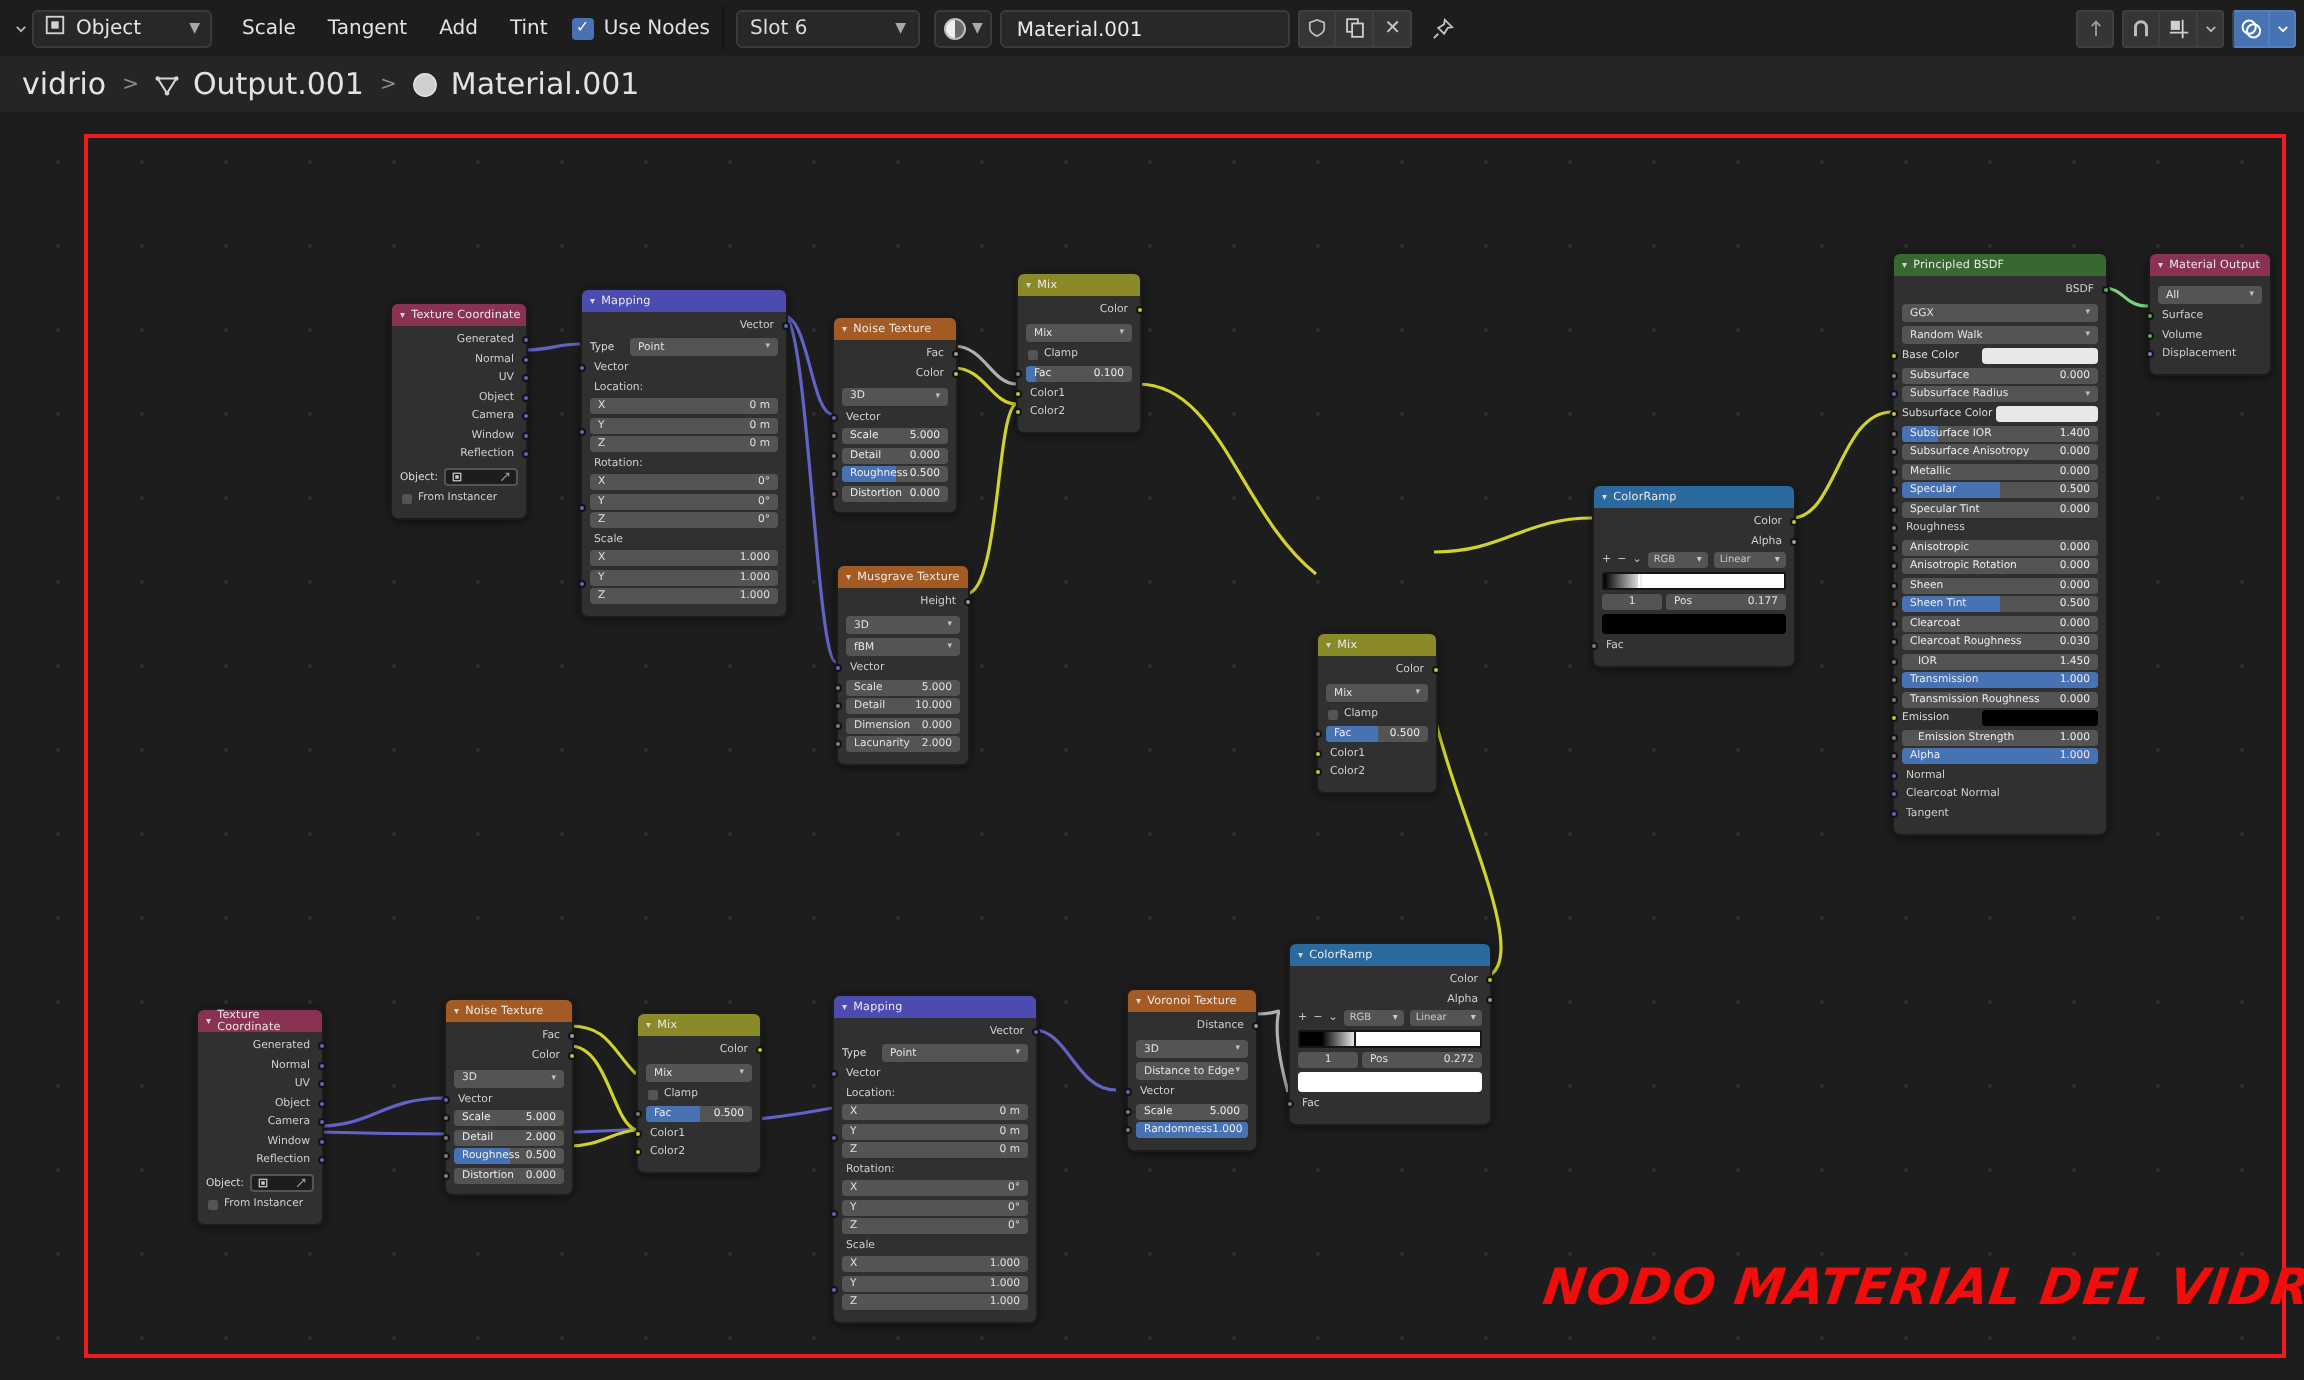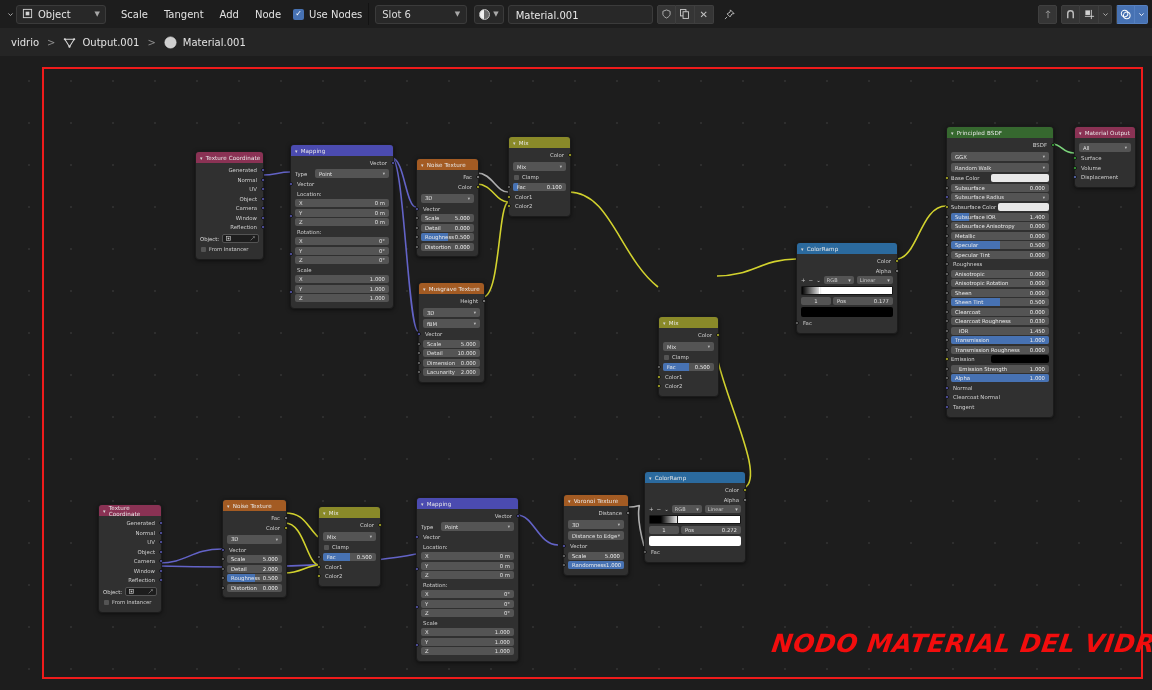--- a/index.html
+++ b/index.html
@@ -23,21 +23,21 @@
   .iconbtn.flat{background:transparent;border:none;}
   .grp{display:flex;}
   .grp .iconbtn{border-radius:0;border-left:none;}
   .grp .iconbtn:first-child{border-radius:2px 0 0 2px;border-left:1px solid #3f3f3f;}
   .grp .iconbtn:last-child{border-radius:0 2px 2px 0;}
   .hdr-right{margin-left:auto;display:flex;align-items:center;gap:4px;}
   .blue-btn{background:#4772b3;border-color:#5580c0;}
 
   
   .breadcrumb{position:absolute;left:0;top:28px;width:1152px;height:28px;background:#252525;display:flex;align-items:center;padding-left:11px;box-sizing:border-box;}
-  .bc-text{font-size:10px;color:#e3e3e3;}
+  .bc-text{font-size:15px;color:#e3e3e3;}
   .bc-sep{color:#8f8f8f;font-size:10px;margin:0 8px;}
   .bc-ico{margin-right:6px;display:inline-flex;align-items:center;}
 
   
   .canvas{position:absolute;left:0;top:56px;width:1152px;height:634px;background:#1d1d1d;overflow:hidden;}
   .dotgrid{position:absolute;inset:0;
     background-image:radial-gradient(circle, #2e2e2e 1px, transparent 1px);
     background-size:42px 42px;background-position:8px 4px;}
   .redframe{position:absolute;left:42px;top:11px;width:1101px;height:612px;border:2px solid #ef1b1b;box-sizing:border-box;pointer-events:none;}
 
@@ -93,21 +93,21 @@
           <rect x="1.5" y="1.5" width="9" height="9" fill="none" stroke="#d3d3d3" stroke-width="1"></rect>
           <rect x="4" y="4" width="4" height="4" fill="#d3d3d3"></rect>
         </svg>
     </span>
     <span class="lbl">Object</span>
     <span class="chev">▼</span>
   </div>
   <div class="menu-item">Scale</div>
   <div class="menu-item">Tangent</div>
   <div class="menu-item">Add</div>
-  <div class="menu-item">Node</div>
+  <div class="menu-item">Tint</div>
   <div class="chk-wrap">
     <div class="chkbox">✓</div>
     <div class="chk-lbl">Use Nodes</div>
   </div>
   <div class="sep"></div>
   <div class="slot-box">
     <span>Slot 6</span>
     <span class="chev">▼</span>
   </div>
   <div style="width:7px"></div>

